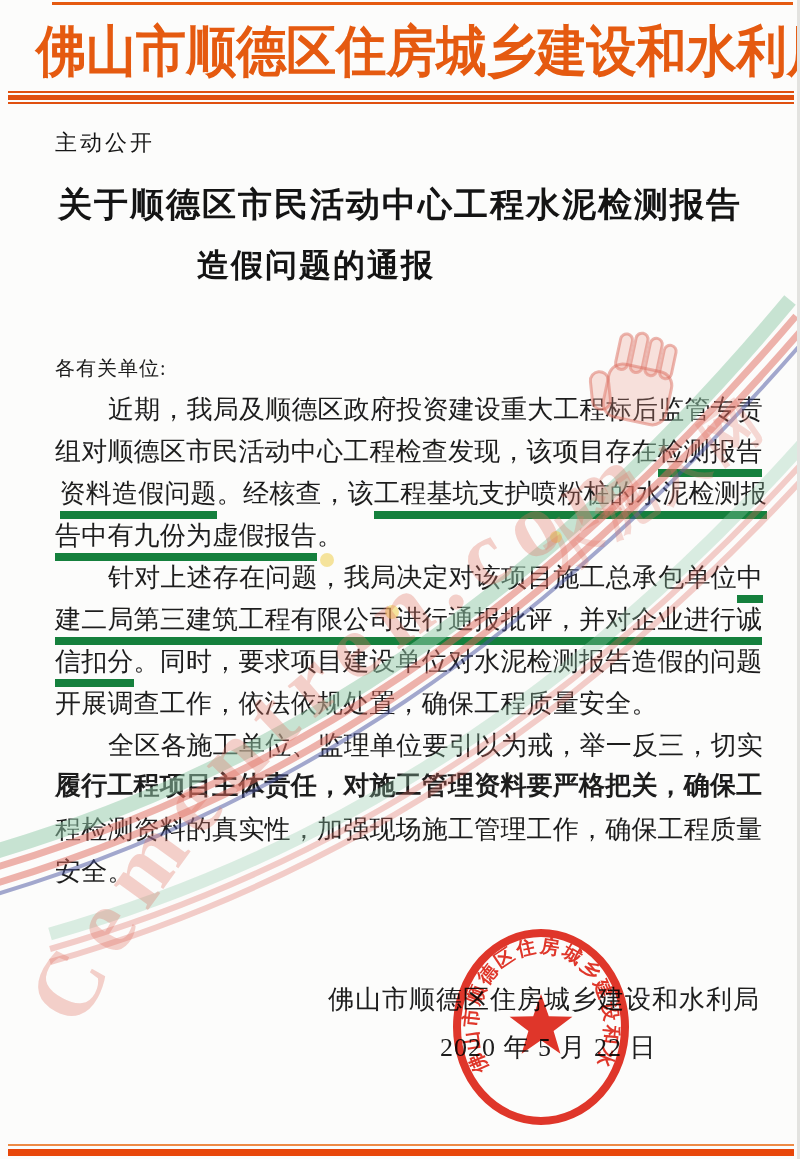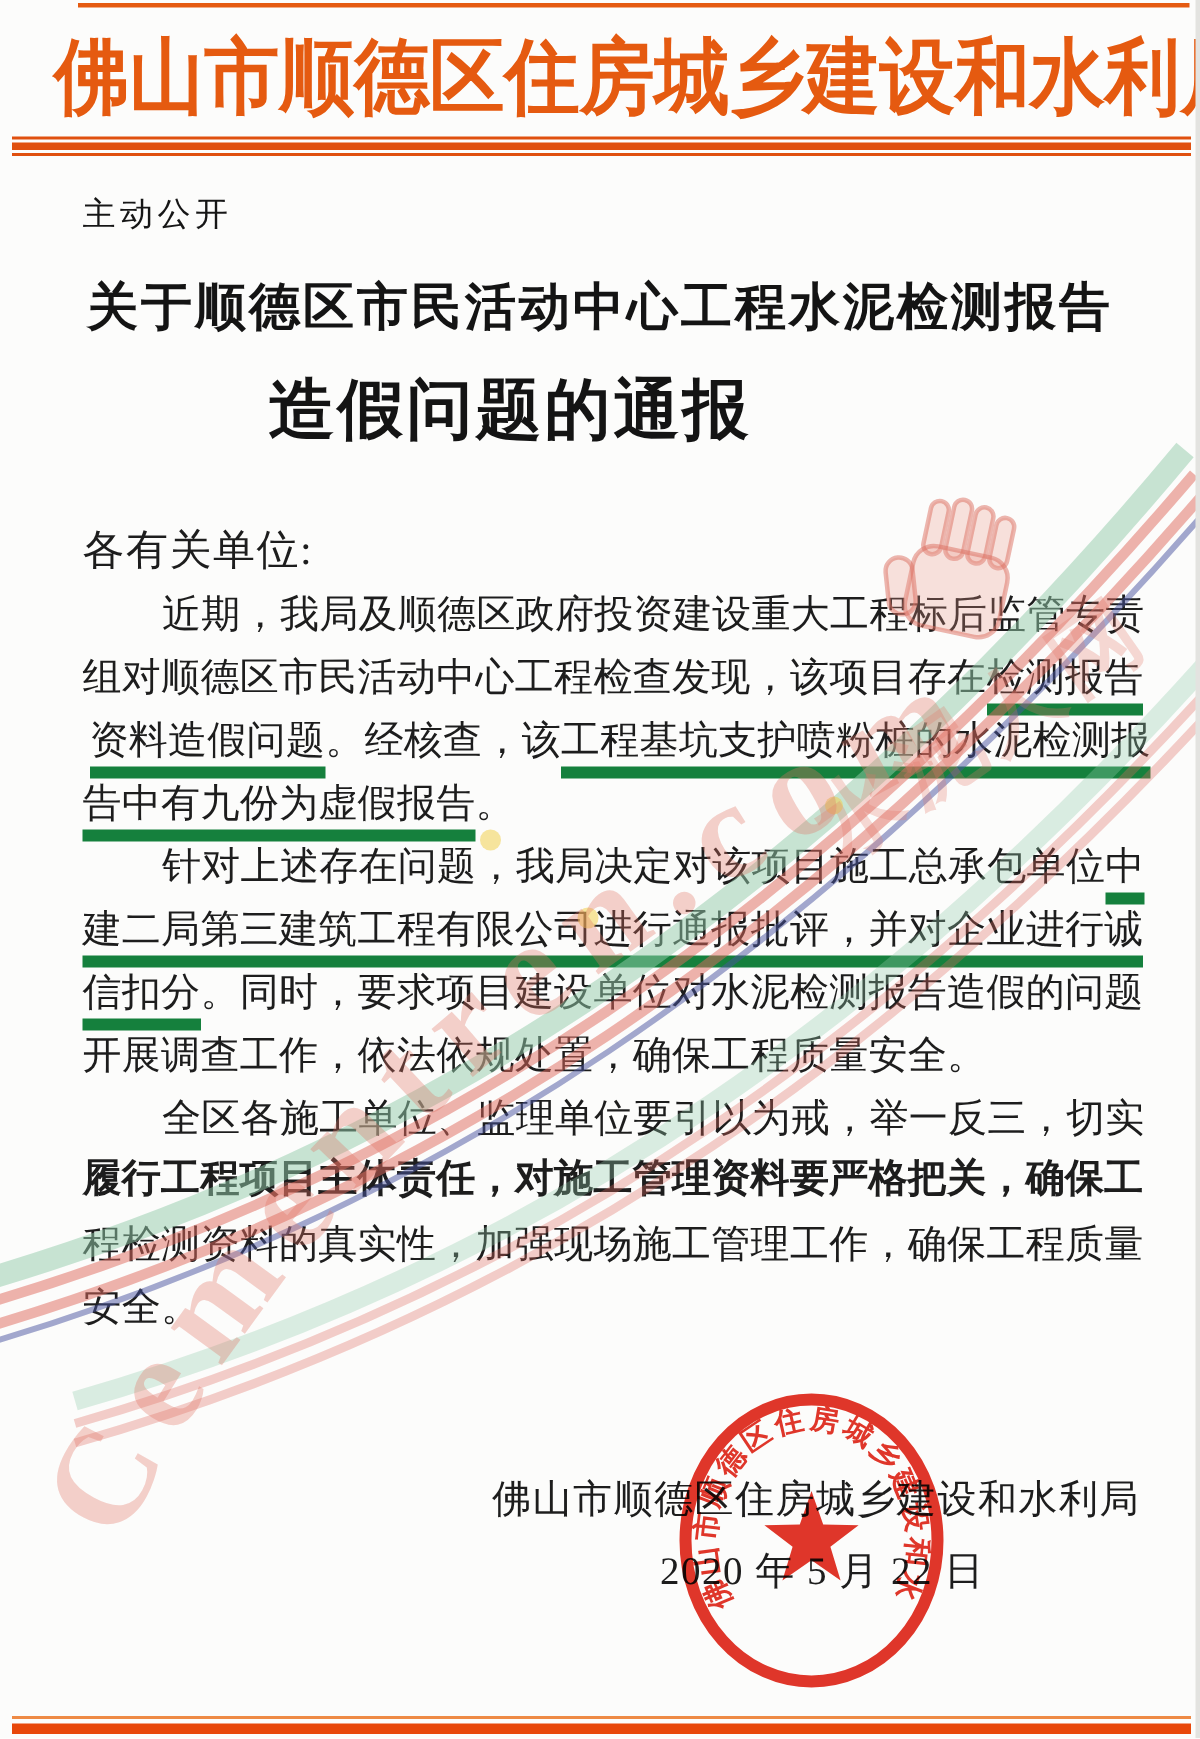--- a/index.html
+++ b/index.html
@@ -36,25 +36,25 @@
   
   .disclosure{
     position:absolute;left:55px;top:128px;
     font-size:22px;color:#161616;letter-spacing:3px;
   }
   .doc-title{position:absolute;left:0;top:0;width:800px;text-align:center;
     font-weight:bold;color:#141414;}
   .doc-title .t1{position:absolute;left:0;top:182px;width:800px;
     font-size:34px;letter-spacing:2px;}
   .doc-title .t2{position:absolute;left:0;top:244px;width:632px;
-    font-size:44px;letter-spacing:2px;margin-left:24px;}
+    font-size:32px;letter-spacing:2px;}
   
   .salutation{
     position:absolute;left:55px;top:347px;height:42px;line-height:42px;
-    font-size:28px;color:#1d1d1d;letter-spacing:1px;
+    font-size:20px;color:#1d1d1d;letter-spacing:1px;
   }
   .bline{
     position:absolute;left:55px;width:712px;height:42px;line-height:42px;
     font-size:26px;color:#1d1d1d;letter-spacing:0.2px;white-space:nowrap;
   }
   .bline.indent{padding-left:53px;}
   .redline{
     border-bottom:8px solid #15803d;
     padding-bottom:3px;
   }

